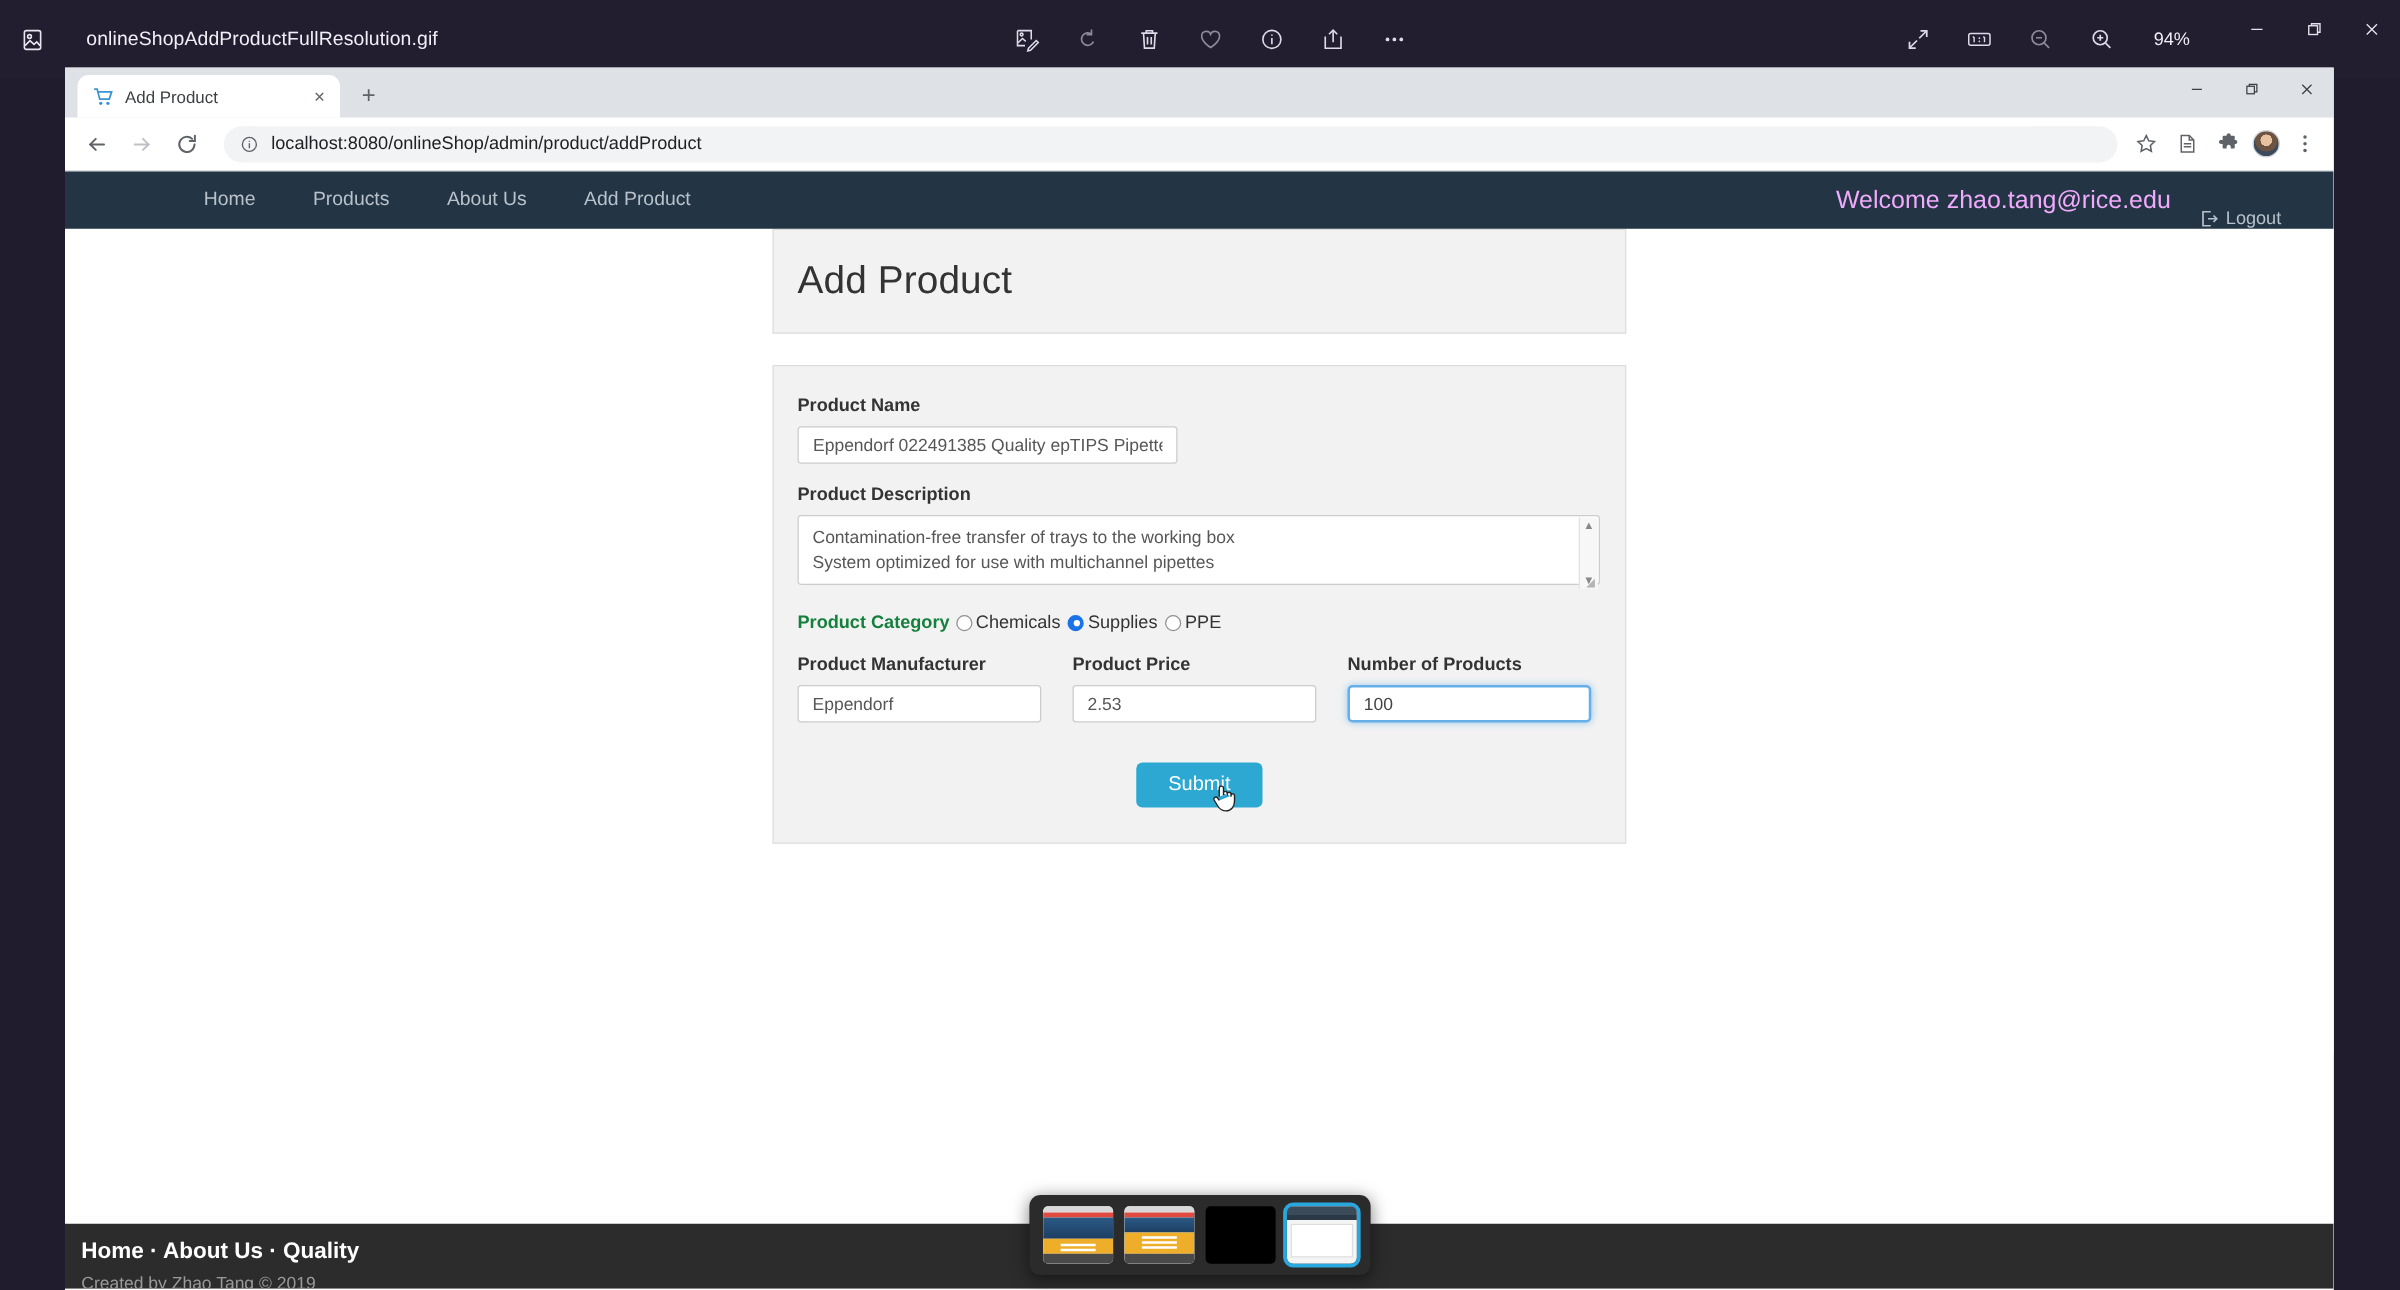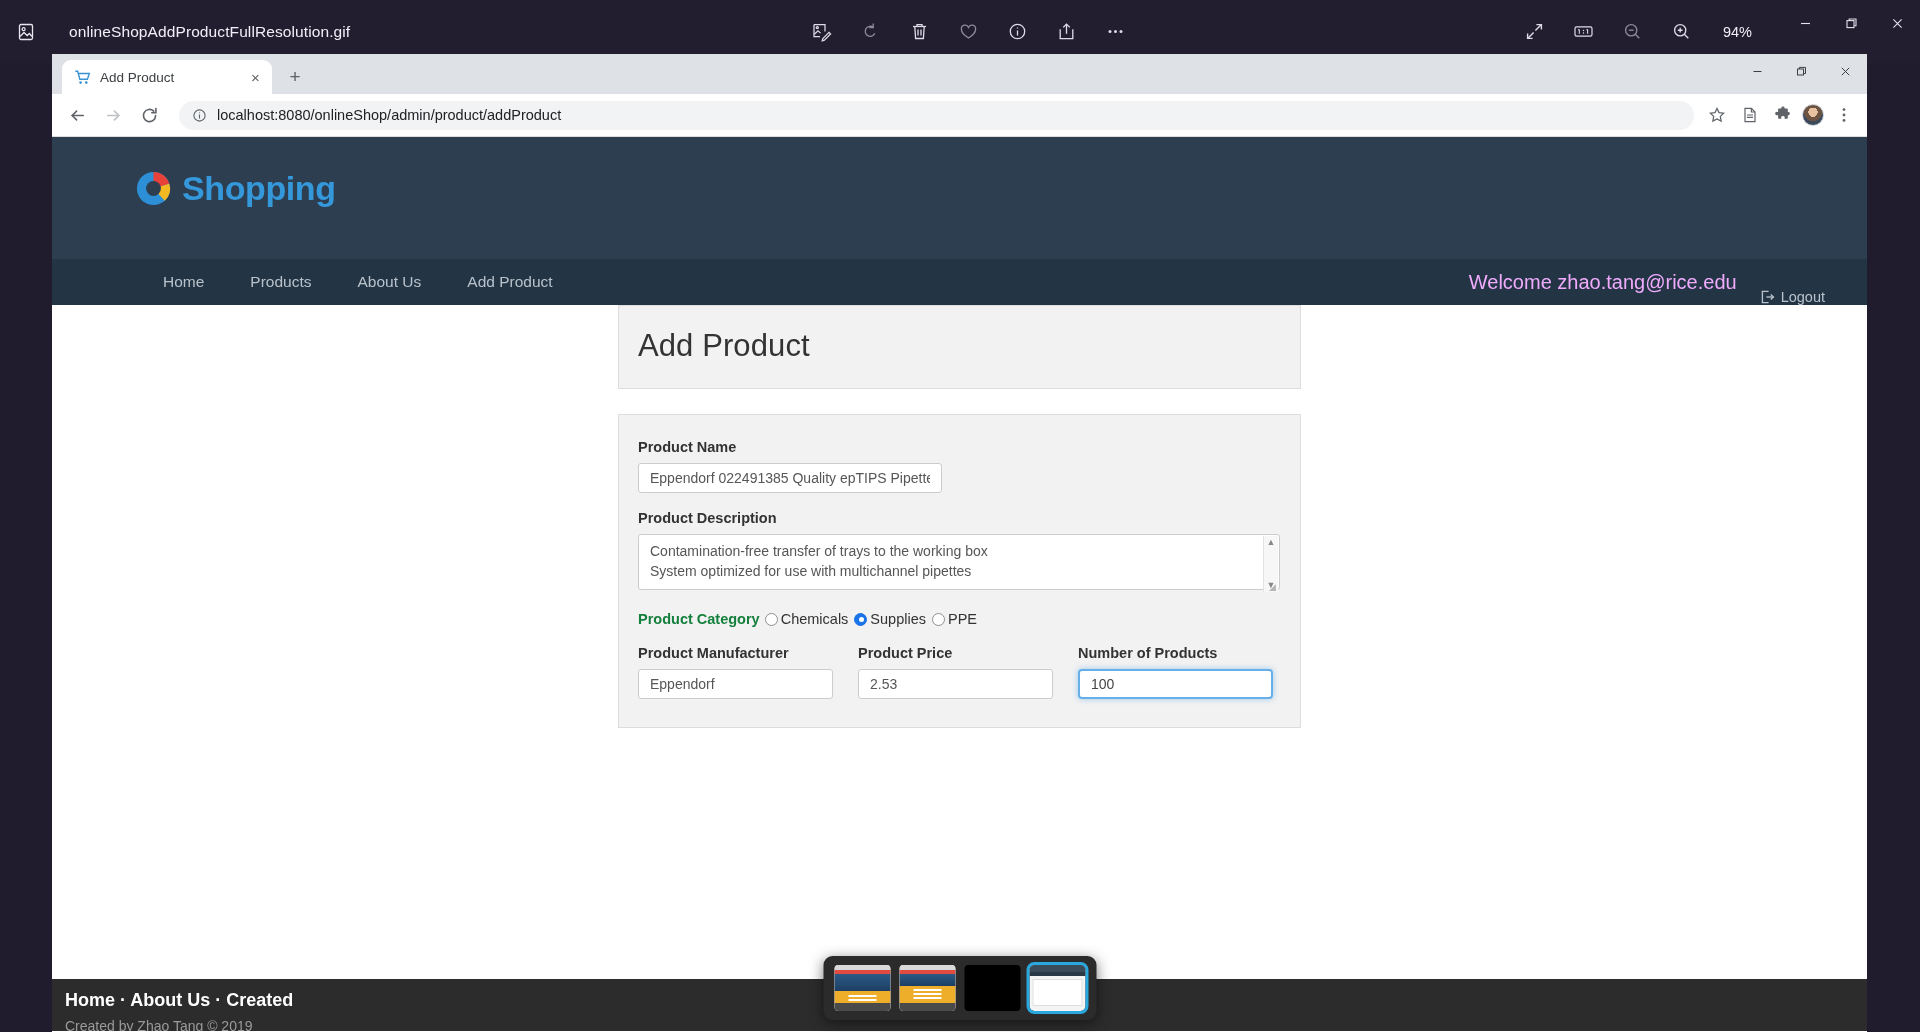--- a/index.html
+++ b/index.html
@@ -494,31 +494,20 @@
             <circle cx="9" cy="3.6" r="1.4"></circle>
               <circle cx="9" cy="9" r="1.4"></circle>
               <circle cx="9" cy="14.4" r="1.4"></circle>
           </svg>
         </div>
       </div>
     </div>
 
     <div id="page">
 
-      <div id="site-header">
-        <div id="logo-wrap">
-          <svg id="logo-mark" viewBox="0 0 40 40">
-            <circle cx="20" cy="20" r="17" fill="#2d8fd5"></circle>
-            <path d="M20 20 L20 3 A17 17 0 0 1 36.2 15.1 Z" fill="#e8413a"></path>
-            <path d="M20 20 L36.2 15.1 A17 17 0 0 1 31.5 32.5 Z" fill="#f5b921"></path>
-            <circle cx="20" cy="20" r="7.6" fill="#2c3e50"></circle>
-          </svg>
-          <span id="logo-text">Shopping</span>
-        </div>
-      </div>
 
       <div id="site-nav">
         <div id="nav-links">
           <a class="nav-link" href="#">Home</a>
           <a class="nav-link" href="#">Products</a>
           <a class="nav-link" href="#">About Us</a>
           <a class="nav-link" href="#">Add Product</a>
         </div>
         <div id="nav-right">
           <span id="welcome-text">Welcome zhao.tang@rice.edu</span>
@@ -583,26 +572,32 @@
             <div class="col">
               <label class="f-label">Product Price</label>
               <input id="inp-price" class="f-input" type="text" value="2.53" style="">
             </div>
             <div class="col">
               <label class="f-label">Number of Products</label>
               <input id="inp-qty" class="f-input" type="text" value="100" style="">
             </div>
           </div>
 
+          <div id="submit-row">
+            <button id="submit-btn">Submit</button>
+            <svg id="cursor-hand" viewBox="0 0 22 26">
+              <path d="M7.4 11.3V4.6a1.7 1.7 0 0 1 3.4 0v5.3m0-1.3a1.5 1.5 0 0 1 3 0v1.7m0-1a1.5 1.5 0 0 1 3 0v2m0-.8a1.4 1.4 0 0 1 2.8 0v4.4c0 4.3-2.6 7.8-6.6 7.8-3.6 0-5.5-1.4-6.9-4.1L3.3 14a1.6 1.6 0 0 1 2.7-1.7l1.4 2" fill="#fff" stroke="#222" stroke-width="1.1" stroke-linejoin="round"></path>
+            </svg>
+          </div>
 
         </div>
       </div>
 
       <div id="site-footer">
-        <div id="footer-links">Home · About Us · Created</div>
+        <div id="footer-links">Home · About Us · Quality</div>
         <div id="footer-copy">Created by Zhao Tang © 2019</div>
       </div>
     </div>
   </div>
 
   <div id="filmstrip">
     <div class="frame fr-a">
       <div class="b1"></div>
         <div class="b2"></div>
         <div class="b3"></div>

